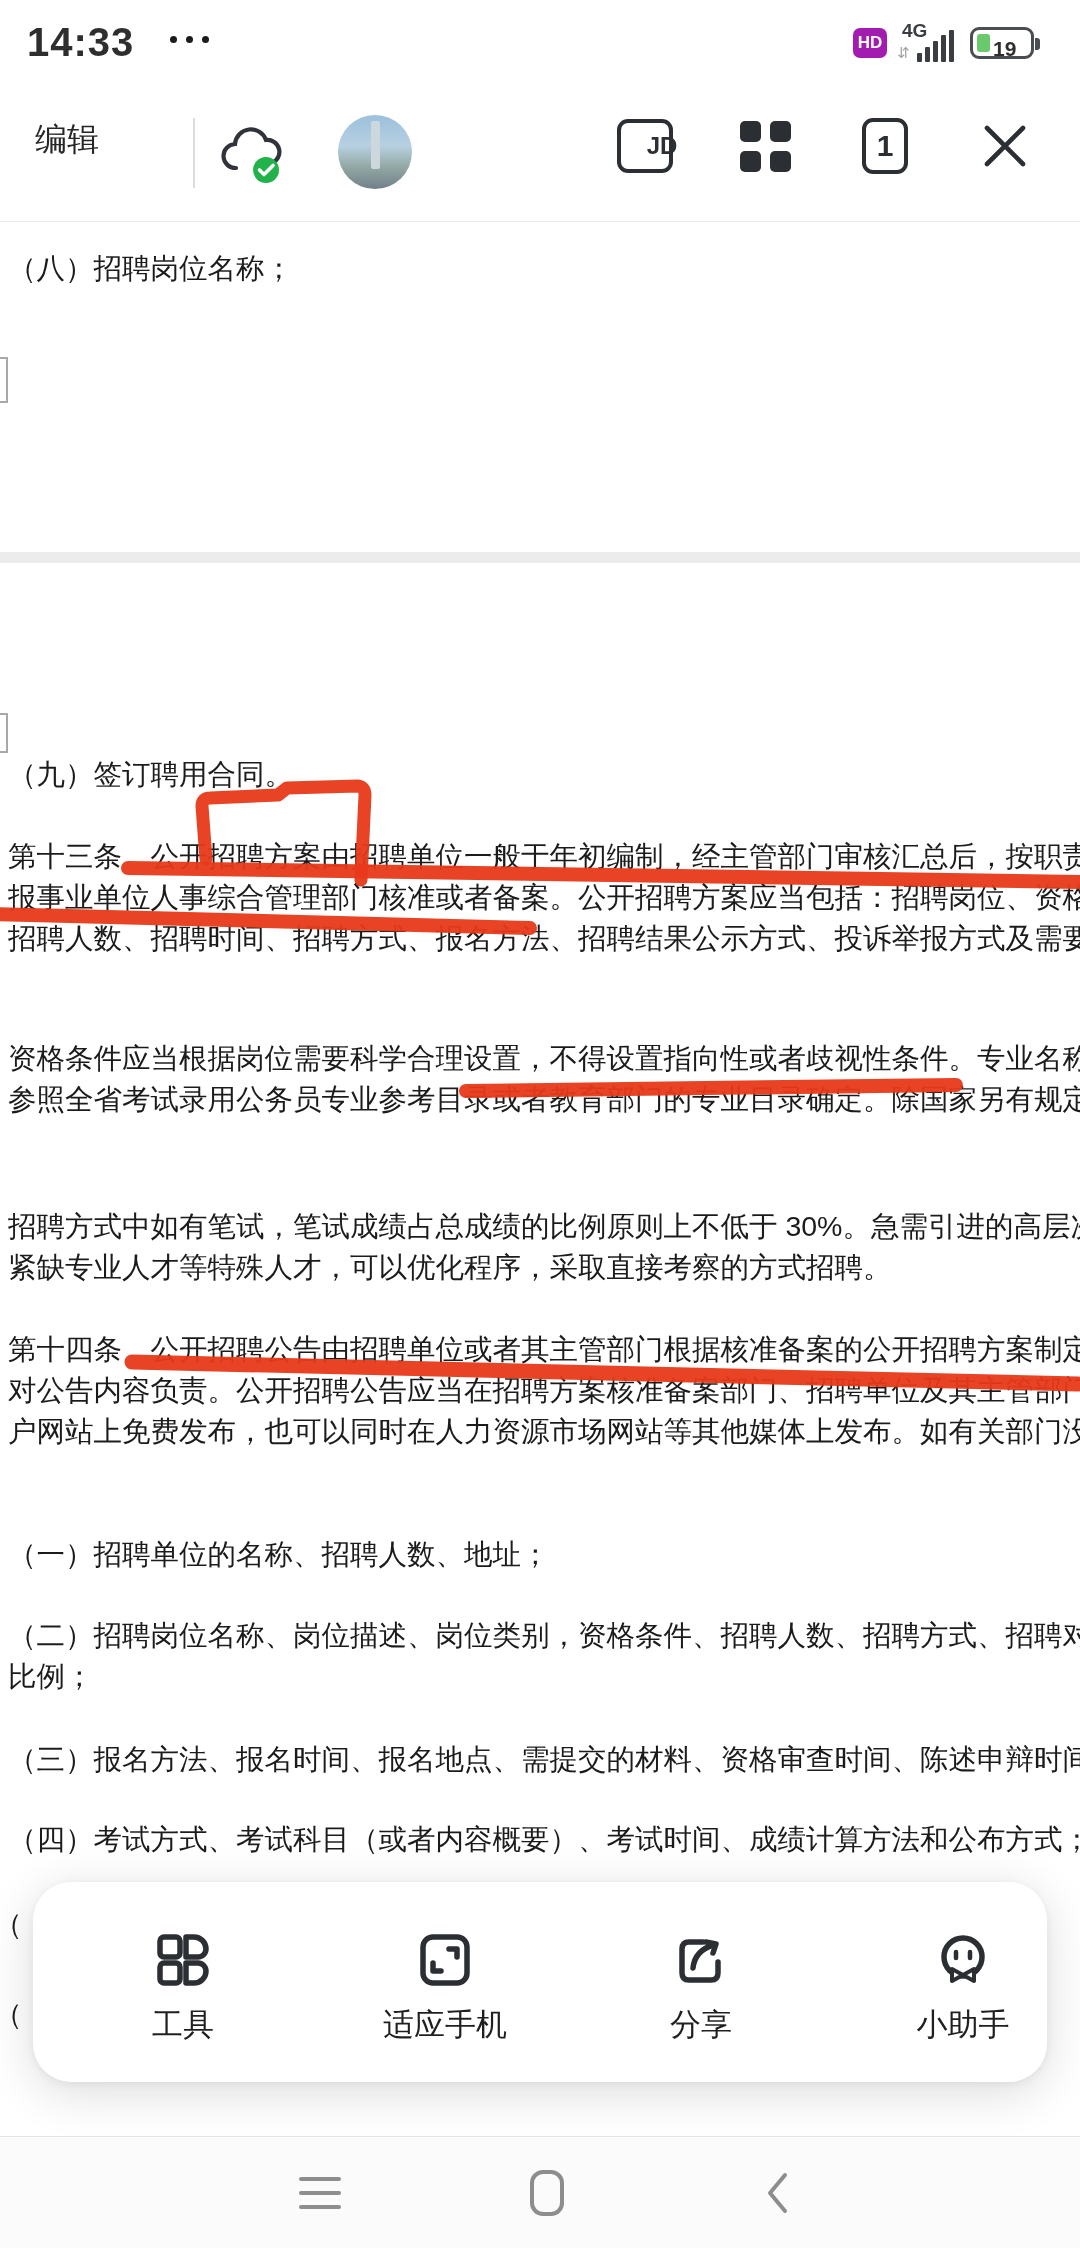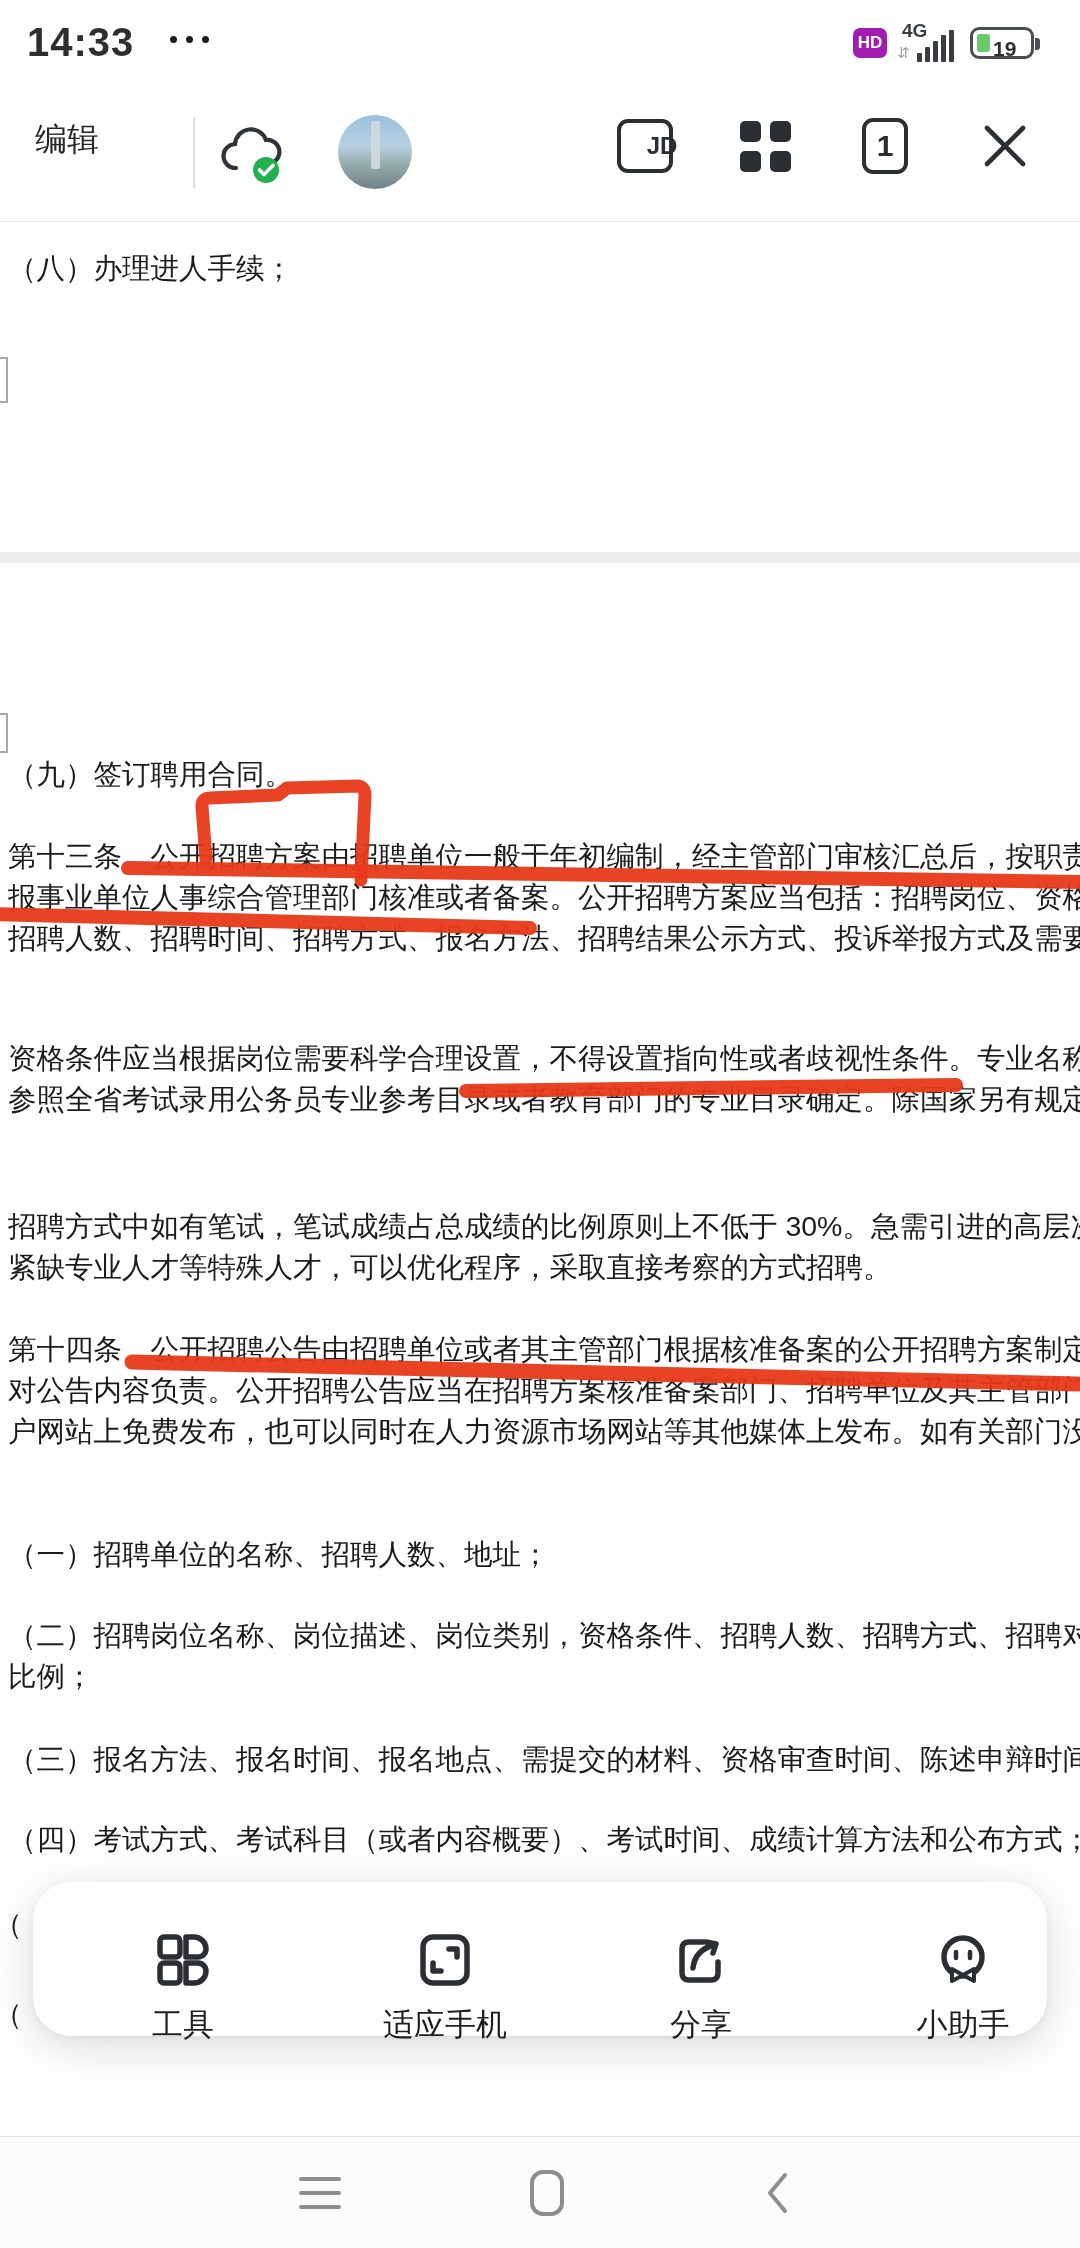--- a/index.html
+++ b/index.html
@@ -54,21 +54,21 @@
   .para{position:absolute;left:0;width:1080px;color:var(--ink);font-size:28.5px;font-weight:500;z-index:1;}
   .para .line{display:block;white-space:nowrap;height:41px;line-height:41px;overflow:hidden;padding-left:8px;}
   .gray-band{position:absolute;left:0;top:552px;width:1080px;height:11px;background:#ececec;}
   .edge-bracket{position:absolute;left:0;width:8px;border:2px solid #a8a8a8;border-left:none;background:transparent;}
   .frag{position:absolute;left:-6px;width:40px;color:var(--ink);font-size:28.5px;font-weight:500;z-index:1;}
 
   .marker-layer{position:absolute;left:0;top:0;width:1080px;height:2248px;z-index:2;pointer-events:none;}
   .marker{fill:none;stroke:var(--red);stroke-linecap:round;stroke-linejoin:round;opacity:.95;}
 
   
-  .bottom-card{position:absolute;left:33px;top:1882px;width:1014px;height:154px;background:#fff;border-radius:38px;
+  .bottom-card{position:absolute;left:33px;top:1882px;width:1014px;height:200px;background:#fff;border-radius:38px;
     box-shadow:0 10px 50px rgba(0,0,0,.14), 0 2px 10px rgba(0,0,0,.06);z-index:3;}
   .card-item{position:absolute;top:0;width:180px;height:206px;text-align:center;}
   .card-item .ic{position:absolute;left:50%;top:50px;transform:translateX(-50%);width:56px;height:56px;}
   .card-item .lbl{position:absolute;left:50%;top:122px;transform:translateX(-50%);white-space:nowrap;
     font-size:31px;color:#1f1f1f;font-weight:500;}
   .ic svg{width:56px;height:56px;}
   .ic .st{fill:none;stroke:var(--icon);stroke-width:5.5;stroke-linecap:round;stroke-linejoin:round;}
 
   
   .nav-bar{position:absolute;left:0;top:2136px;width:1080px;height:112px;background:#fbfbfb;border-top:1px solid #e4e4e4;z-index:5;}
@@ -142,21 +142,21 @@
   </div>
 </div>
 
 <div class="doc">
   <div class="edge-bracket" style="top:135px;height:46px;"></div>
   <div class="gray-band" style="top:330px;"></div>
   <div class="edge-bracket" style="top:491px;height:40px;"></div>
 </div>
 
 <div class="para" style="top:248px">
-    <div class="line">（八）办理进人手续；</div>
+    <div class="line">（八）招聘岗位名称；</div>
   </div>
 <div class="para" style="top:754px">
     <div class="line">（九）签订聘用合同。</div>
   </div>
 <div class="para" style="top:836px">
     <div class="line">第十三条　公开招聘方案由招聘单位一般于年初编制，经主管部门审核汇总后，按职责分工</div>
     <div class="line">报事业单位人事综合管理部门核准或者备案。公开招聘方案应当包括：招聘岗位、资格条件、</div>
     <div class="line">招聘人数、招聘时间、招聘方式、报名方法、招聘结果公示方式、投诉举报方式及需要说明的</div>
   </div>
 <div class="para" style="top:1038px">

